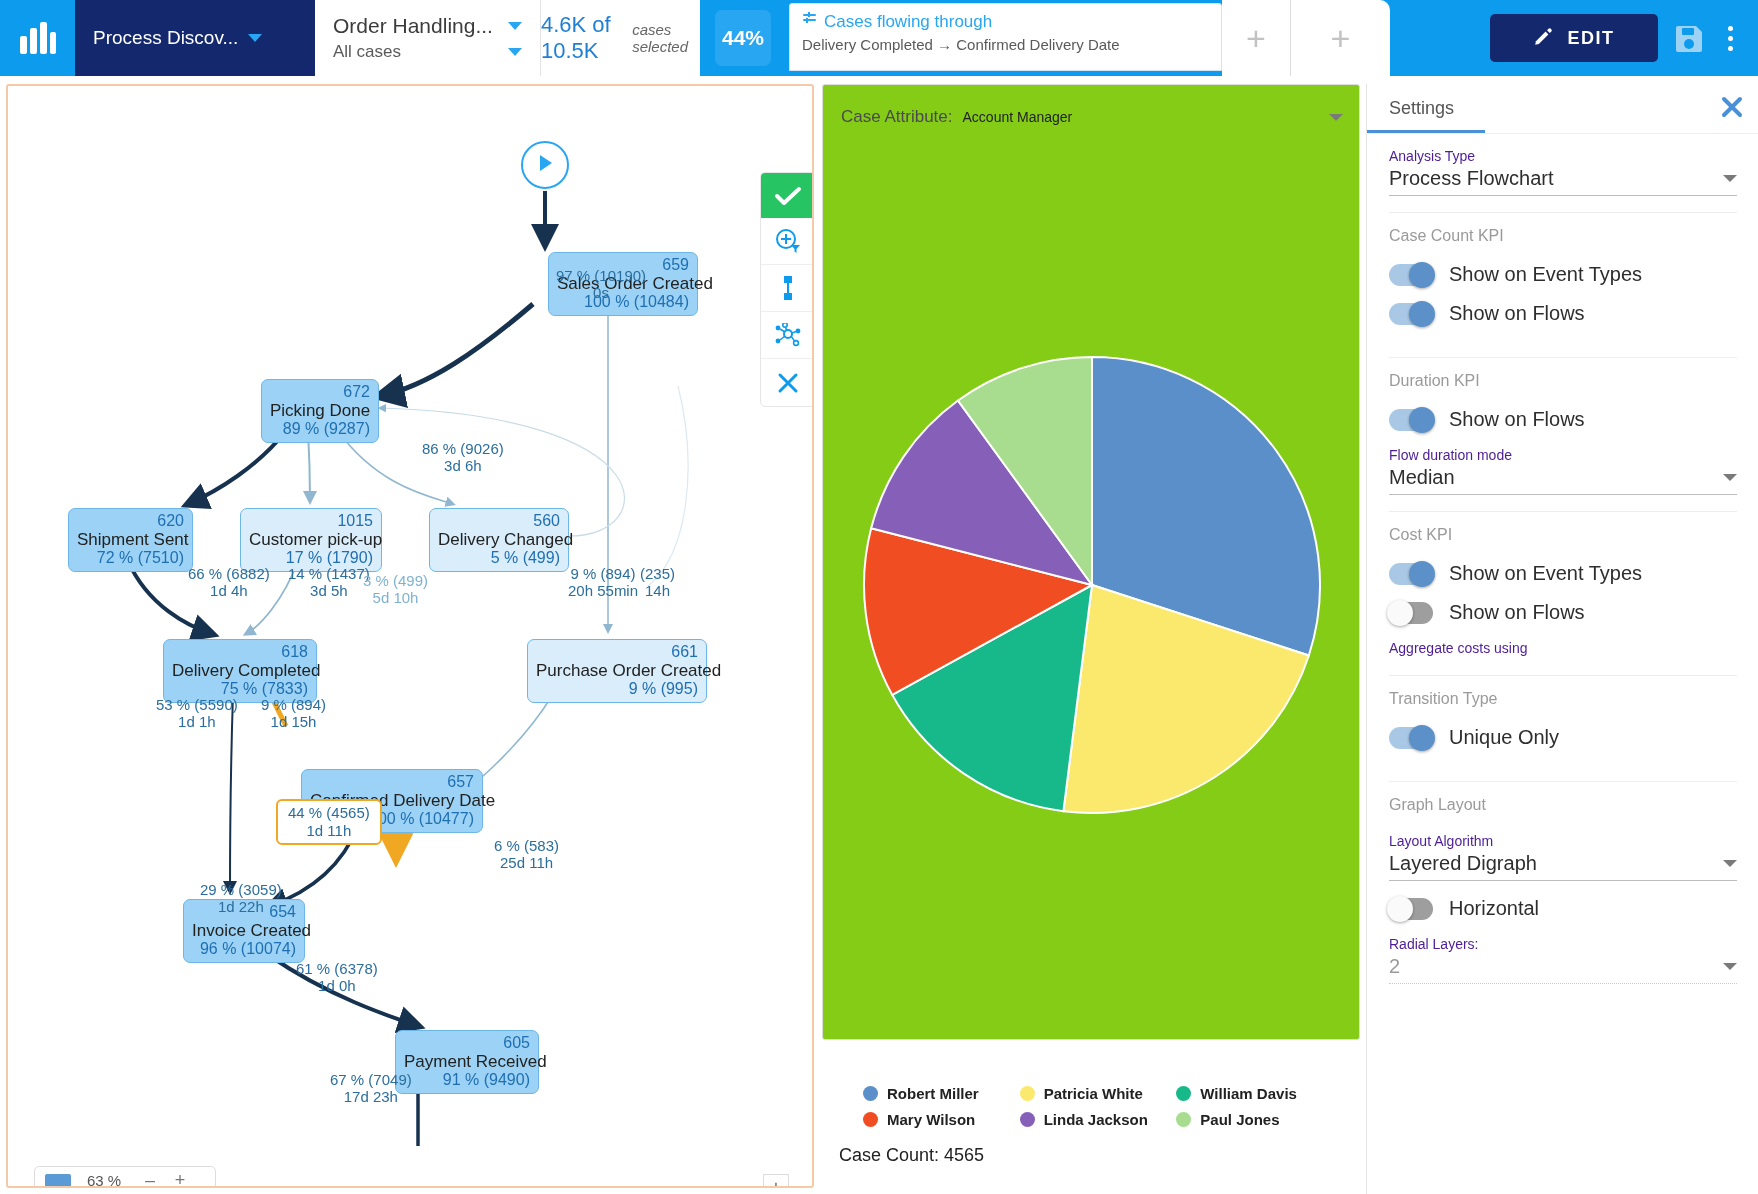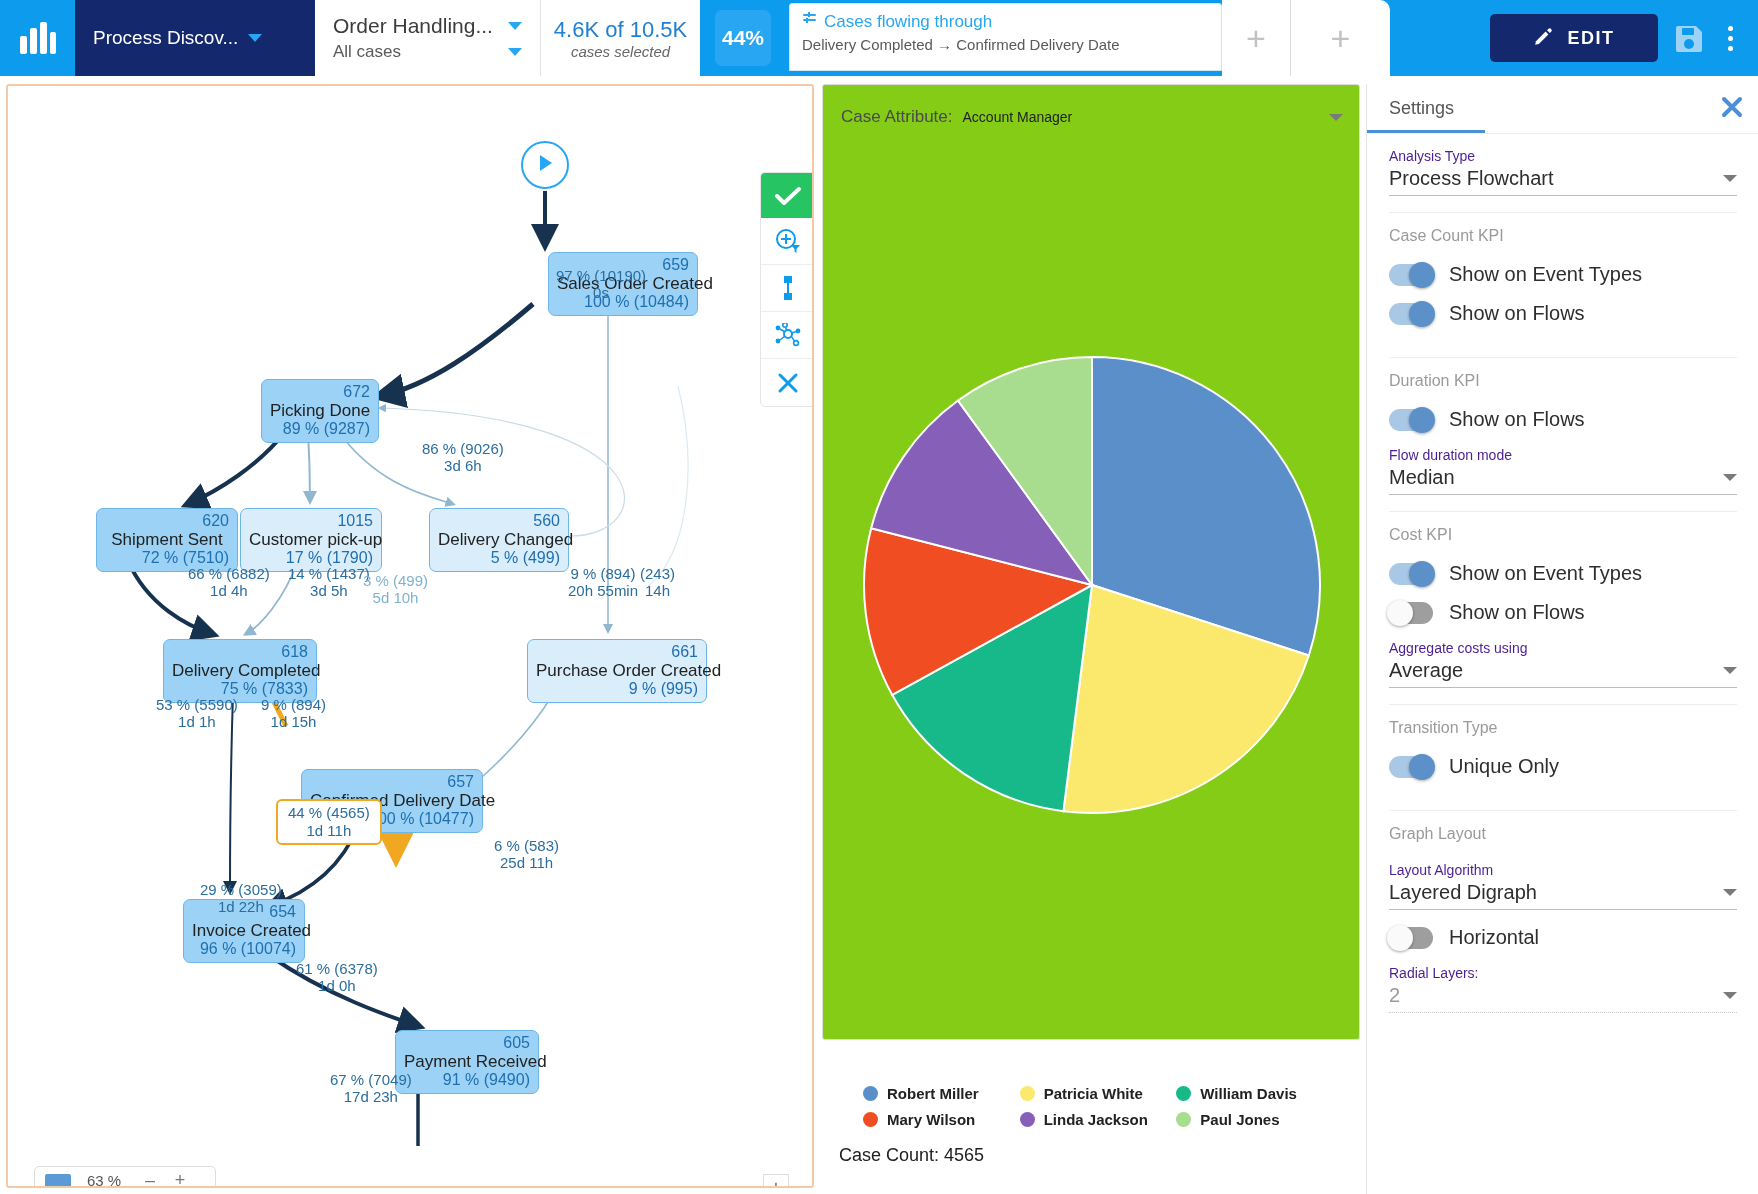--- a/index.html
+++ b/index.html
@@ -18,21 +18,21 @@
   #app-title-box .t { color:#fff; font-size:19px; white-space:nowrap; }
   .caret { width:0;height:0;border-left:7px solid transparent;border-right:7px solid transparent; }
   .caret.blue  { border-top:8px solid #29a6f2; }
   .caret.grey  { border-top:7px solid #7a7a7a; }
   #selectors { position:absolute; left:315px; top:0; width:225px; height:76px;
     background:#fff; display:flex; flex-direction:column; justify-content:center; padding:0 18px; gap:4px;}
   .sel-row { display:flex; align-items:center; justify-content:space-between; }
   .sel-row .lab { font-size:21px; color:#3c3c3c; }
   .sel-row.sub .lab { font-size:17px; color:#5a5a5a; }
   #counts { position:absolute; left:540px; top:0; width:160px; height:76px; background:#fff;
-    border-left:1px solid #e3e3e3; display:flex; flex-direction:column;
+    border-left:1px solid #e3e3e3; display:flex; 
     align-items:center; justify-content:center; }
   #counts .big { font-size:22px; color:#1f7fd4; }
   #counts .small { font-size:15px; color:#666;font-style:italic; }
   #pct-badge { position:absolute; left:715px; top:10px; width:56px; height:56px;
     background:#29a6f2; border-radius:7px; color:#fff; font-size:21px; font-weight:bold;
     display:flex; align-items:center; justify-content:center; }
   #filter-chip { position:absolute; left:789px; top:3px; width:433px; height:68px;
     background:#fff; border:1px solid #cfe4f5; border-radius:3px 3px 0 0; padding:8px 12px; }
   #filter-chip .ftitle { color:#29a6f2; font-size:17px; display:flex; align-items:center; gap:7px;}
   #filter-chip .fsub { color:#5a5a5a; font-size:15px; margin-top:4px; }
@@ -257,21 +257,21 @@
       <div class="node dark" style="left: 540px; top: 166px; width: 150px;">
         <div class="cnt">659</div>
         <div class="name">Sales Order Created</div>
         <div class="pct">100 % (10484)</div>
       </div>
       <div class="node dark" style="left: 253px; top: 293px; width: 118px;">
         <div class="cnt">672</div>
         <div class="name">Picking Done</div>
         <div class="pct">89 % (9287)</div>
       </div>
-      <div class="node dark" style="left: 60px; top: 422px; width: 142px; margin-left: 28px;">
+      <div class="node dark" style="left: 60px; top: 422px; width: 125px;">
         <div class="cnt">620</div>
         <div class="name">Shipment Sent</div>
         <div class="pct">72 % (7510)</div>
       </div>
       <div class="node light" style="left: 232px; top: 422px; width: 142px;">
         <div class="cnt">1015</div>
         <div class="name">Customer pick-up</div>
         <div class="pct">17 % (1790)</div>
       </div>
       <div class="node light" style="left: 421px; top: 422px; width: 140px;">
@@ -324,21 +324,21 @@
       </div>
       <div class="edge-lab faint" style="left: 355px; top: 486px;">
         <div>3 % (499)</div>
         <div>5d 10h</div>
       </div>
       <div class="edge-lab" style="left: 560px; top: 479px;">
         <div>9 % (894)</div>
         <div>20h 55min</div>
       </div>
       <div class="edge-lab" style="left: 632px; top: 479px;">
-        <div>(243)</div>
+        <div>(235)</div>
         <div>14h</div>
       </div>
       <div class="edge-lab" style="left: 148px; top: 610px;">
         <div>53 % (5590)</div>
         <div>1d 1h</div>
       </div>
       <div class="edge-lab" style="left: 253px; top: 610px;">
         <div>9 % (894)</div>
         <div>1d 15h</div>
       </div>
@@ -529,24 +529,20 @@
           </span>
         <span class="lbl">Show on Event Types</span>
       </div>
       <div class="s-tog">
         <span class="tg off">
             <i></i>
           </span>
         <span class="lbl">Show on Flows</span>
       </div>
       <div class="s-cap">Aggregate costs using</div>
-      <div class="s-sel">
-        <span class="v">Average</span>
-        <span class="caret grey"></span>
-      </div>
     </div>
 
     <div class="s-section">
       <div class="s-grp-title">Transition Type</div>
       <div class="s-tog">
         <span class="tg on">
             <i></i>
           </span>
         <span class="lbl">Unique Only</span>
       </div>

